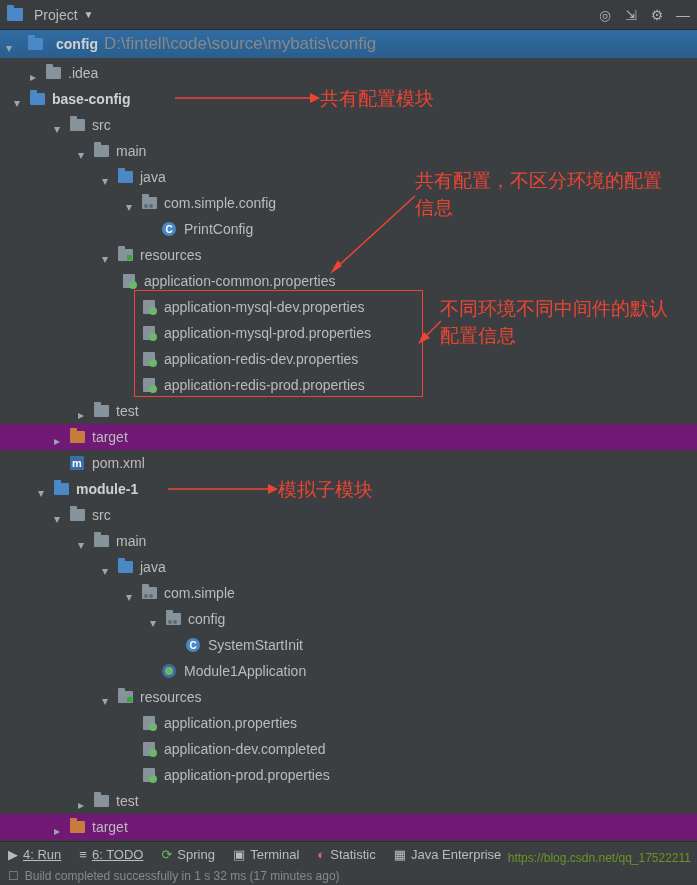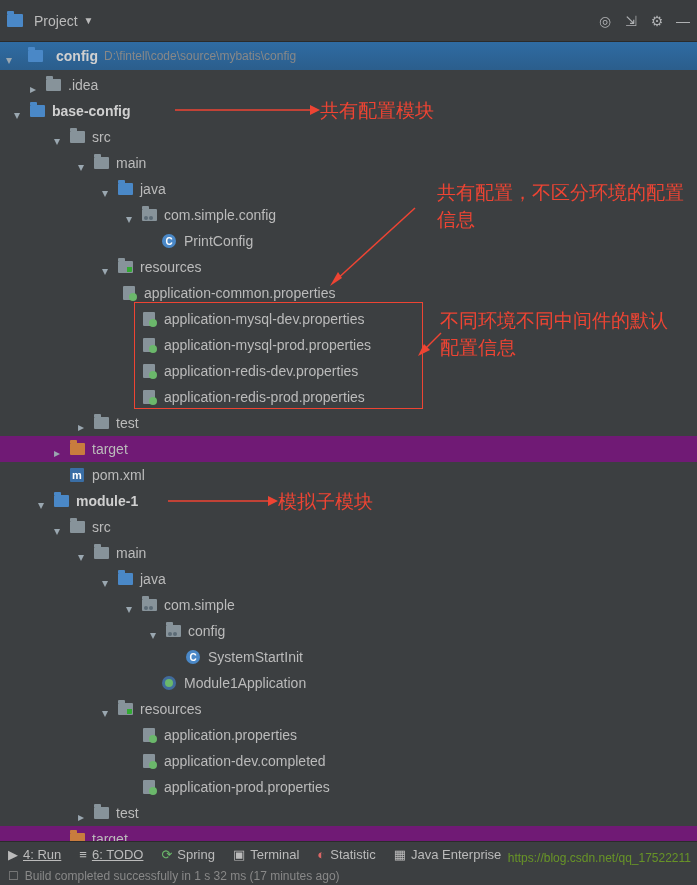--- a/index.html
+++ b/index.html
@@ -7,21 +7,21 @@
     width: 697px;
     height: 885px;
     background: #3c3f41;
     font-family: "Segoe UI", Arial, sans-serif;
     font-size: 14px;
     color: #bbbbbb;
     overflow: hidden;
     position: relative;
   }
   .toolbar {
-    height: 42px;
+    height: 30px;
     background: #3a3d3f;
     border-bottom: 1px solid #2b2b2b;
     display: flex;
     align-items: center;
     padding: 0 6px;
     gap: 4px;
   }
   .toolbar-left { display: flex; align-items: center; gap: 4px; flex: 1; }
   .toolbar-right { display: flex; align-items: center; gap: 10px; }
   .folder-icon-blue {
@@ -65,21 +65,21 @@
     color: #9aa7b0;
   }
   .arrow.down::before { content: "▾"; font-size: 12px; }
   .arrow.right::before { content: "▸"; font-size: 12px; }
   .icon {
     width: 18px; height: 16px; display: inline-flex; align-items: center; justify-content: center;
     margin-right: 6px;
   }
   .label { color: #bbbbbb; }
   .label.bold { font-weight: 600; color: #d0d0d0; }
-  .label.path { color: #888; font-size: 12px; }
+  .label.path { color: #888; font-size: 17px; }
   .folder-gray {
     width: 15px; height: 12px; background: #87939a; border-radius: 1px; position: relative;
   }
   .folder-gray::before { content:""; position:absolute; top:-3px; left:0; width:7px; height:3px; background:#87939a; border-radius:1px 1px 0 0; }
   .folder-blue {
     width: 15px; height: 12px; background: #4a88c7; border-radius: 1px; position: relative;
   }
   .folder-blue::before { content:""; position:absolute; top:-3px; left:0; width:7px; height:3px; background:#4a88c7; border-radius:1px 1px 0 0; }
   .folder-orange {
     width: 15px; height: 12px; background: #c87c3e; border-radius: 1px; position: relative;
@@ -360,21 +360,21 @@
   </div>
   <div class="row highlight" style="padding-left:54px">
     <span class="arrow right"></span>
     <span class="icon">
         <span class="folder-orange"></span>
       </span>
     <span class="label">target</span>
   </div>
 
   <div class="annot" style="top:28px; left:320px">共有配置模块</div>
-  <div class="annot" style="top:110px; left:437px; width:260px">共有配置，不区分环境的配置信息</div>
+  <div class="annot" style="top:110px; left:415px; width:260px">共有配置，不区分环境的配置信息</div>
   <div class="annot" style="top:238px; left:440px; width:240px">不同环境不同中间件的默认配置信息</div>
   <div class="annot" style="top:419px; left:278px">模拟子模块</div>
 
   <div class="red-box" style="top:232px; left:134px; width:289px; height:107px;"></div>
 
   <svg class="arrow-svg" style="top:34px; left:175px;" width="145" height="12">
     <line x1="0" y1="6" x2="135" y2="6" stroke="#e43" stroke-width="1.5"></line>
     <polygon points="135,1 145,6 135,11" fill="#e43"></polygon>
   </svg>
   <svg class="arrow-svg" style="top:136px; left:330px;" width="90" height="80">

